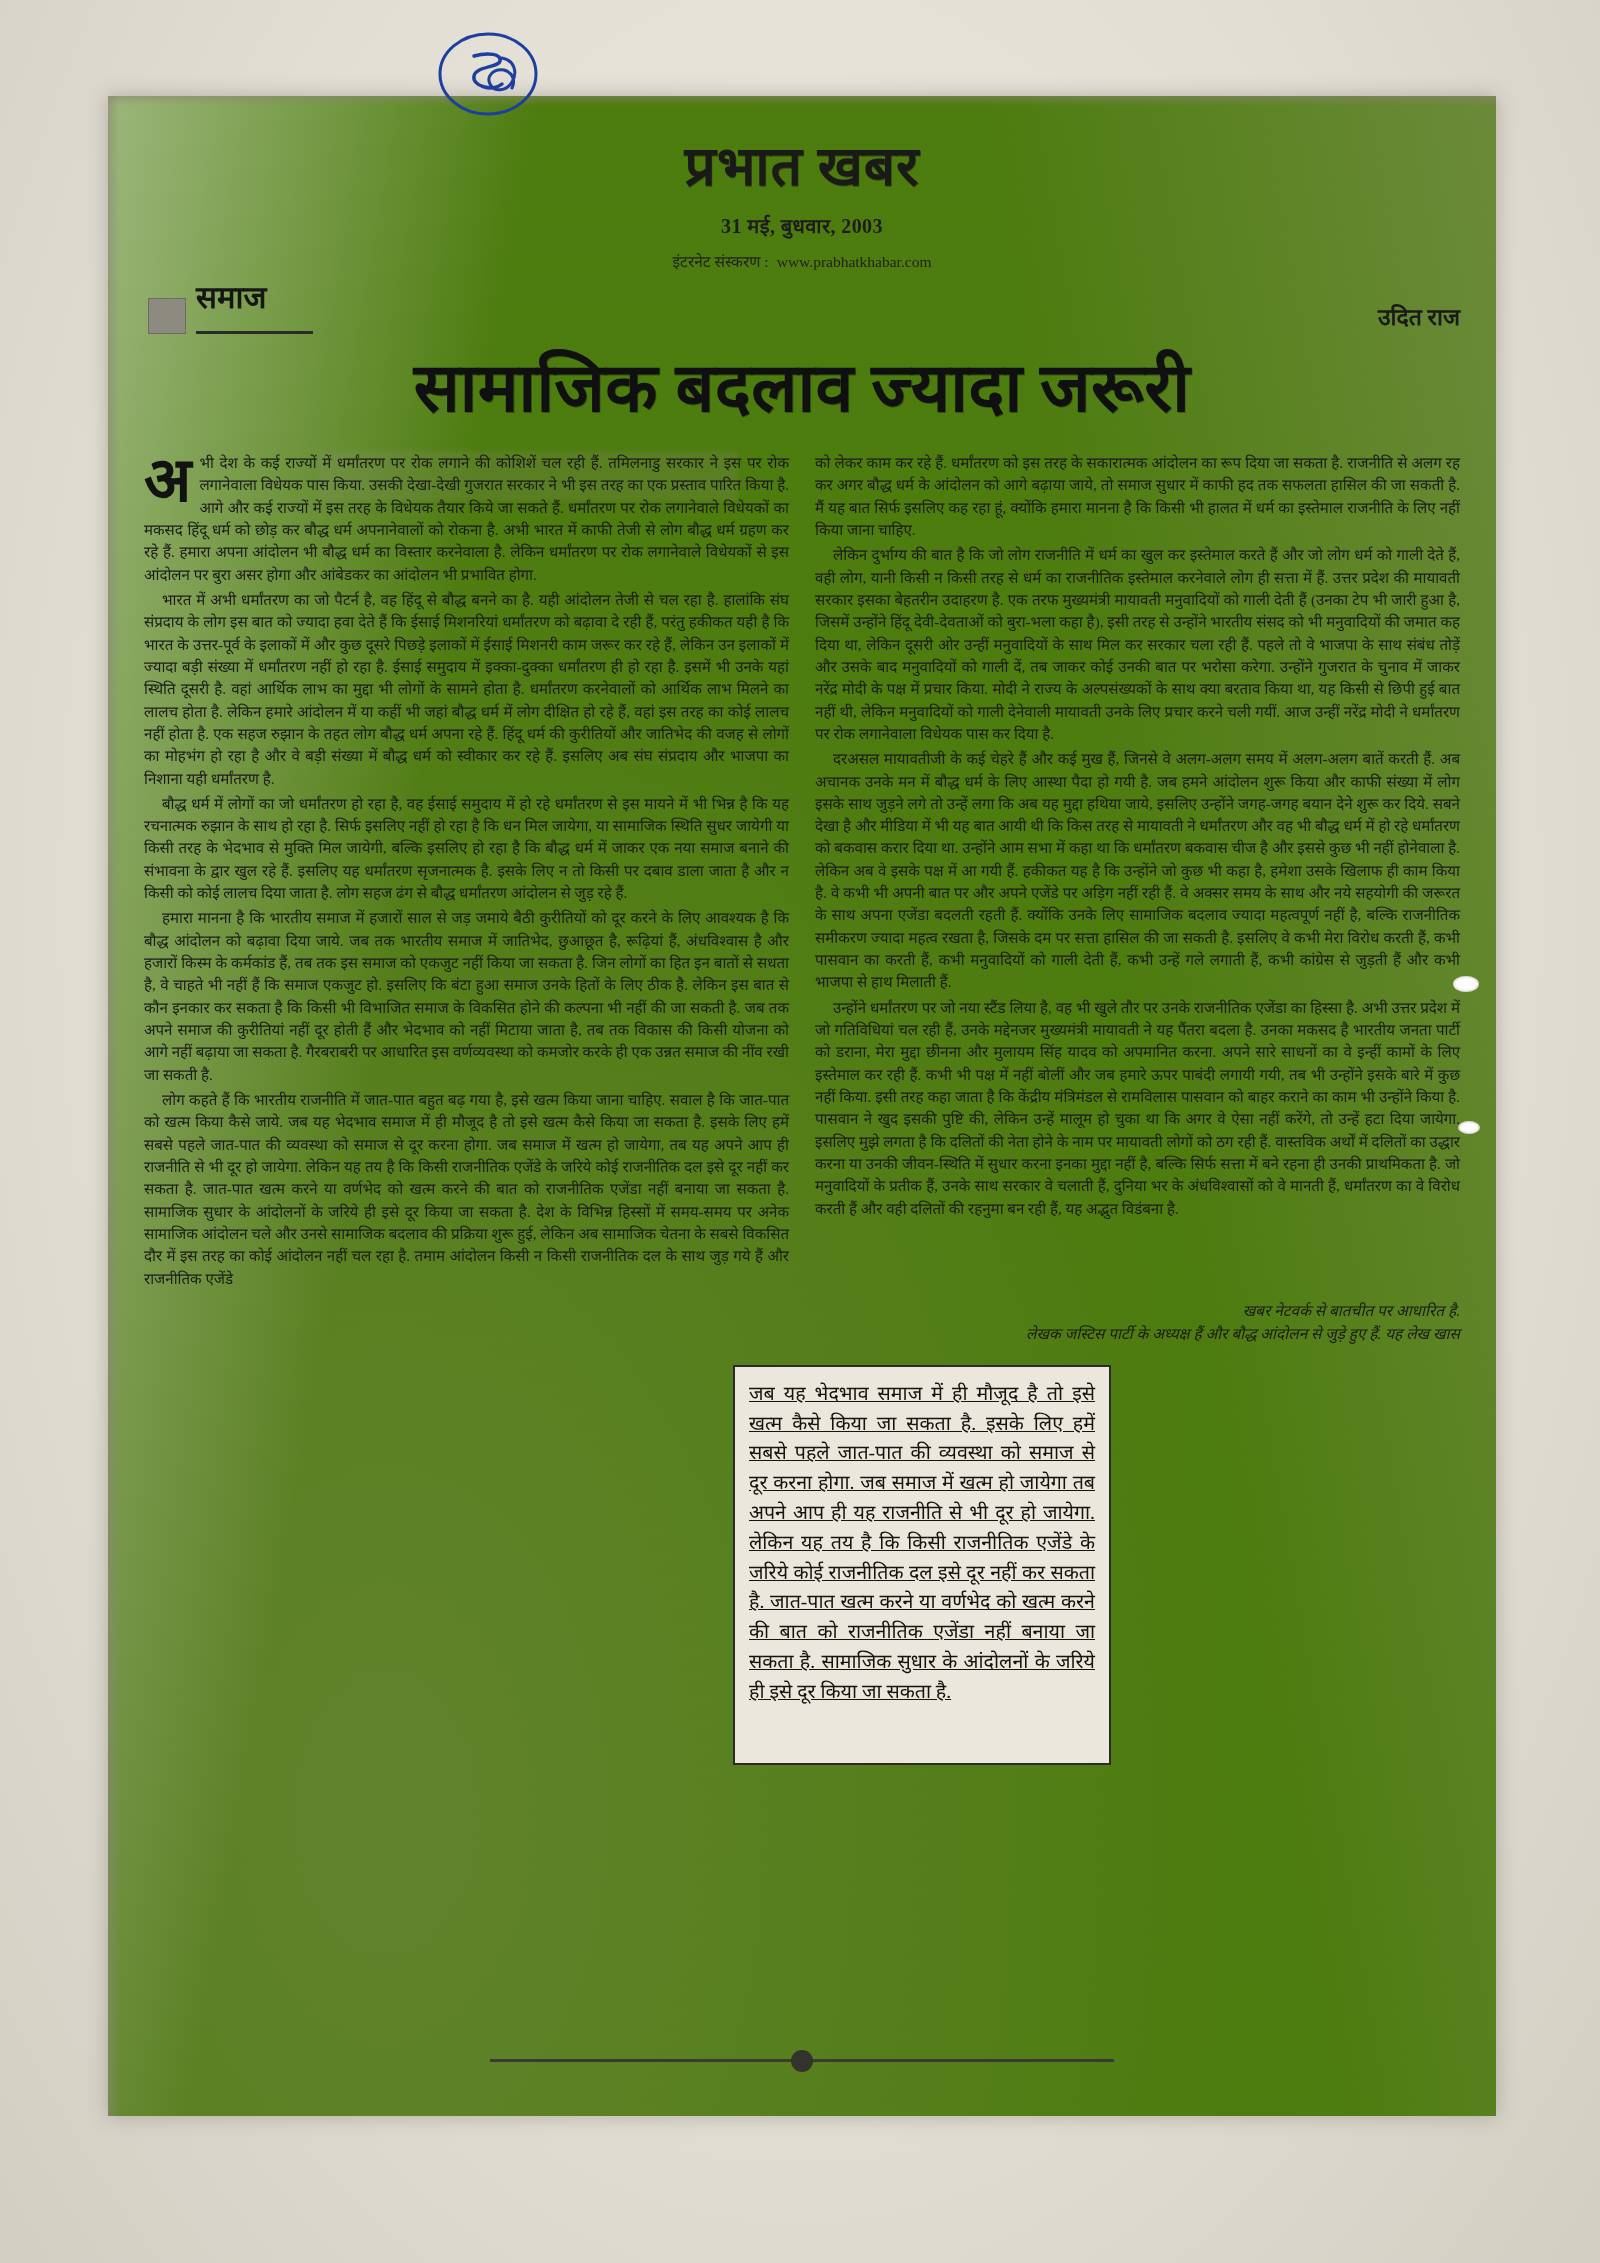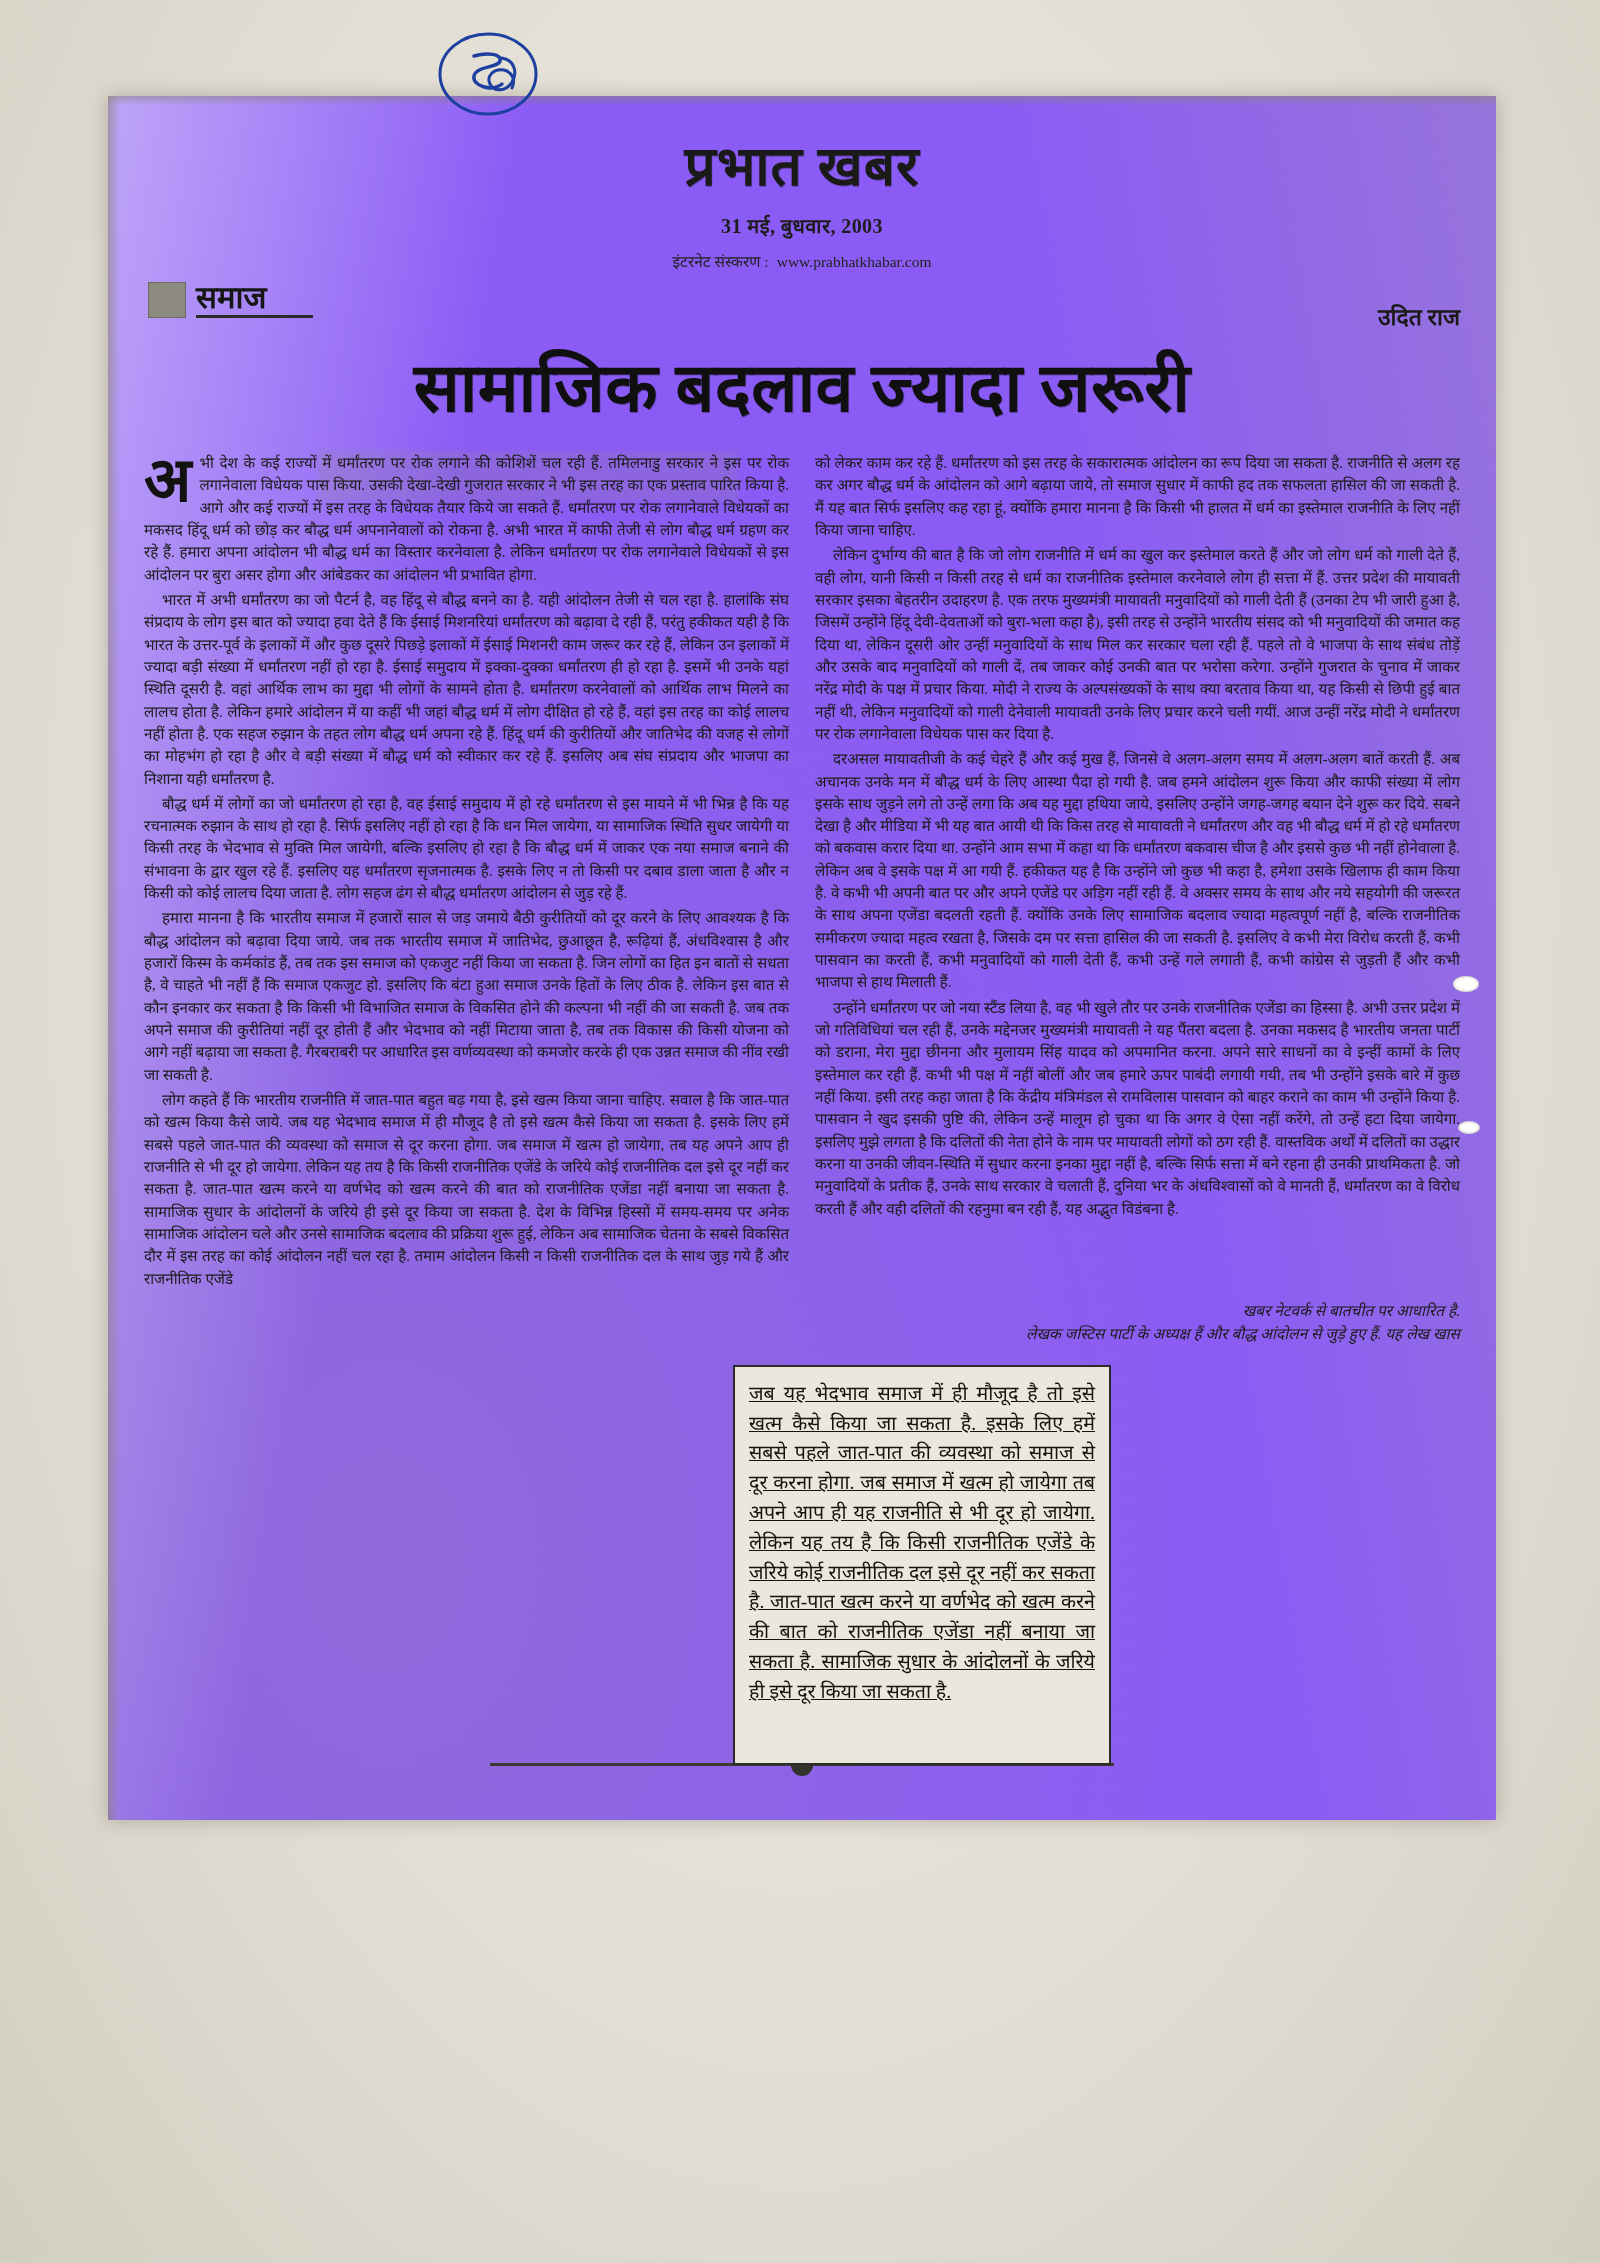--- a/index.html
+++ b/index.html
@@ -23,22 +23,22 @@
     inset: 0;
     background:
       radial-gradient(ellipse at 50% 40%, #efece4 0%, #e2ded3 60%, #d3cec2 100%);
   }
   
   .clipping {
     position: absolute;
     left: 108px;
     top: 96px;
     width: 1388px;
-    height: 1724px;
-    background: #8b5cf6;
+    height: 2020px;
+    background: #4d7c0f;
     box-shadow: 0 0 18px rgba(90,85,75,0.35);
     filter: none;
   }
   .clipping::before {
     content: "";
     position: absolute;
     inset: 0;
     background:
       linear-gradient(100deg, rgba(255,255,255,0.45) 0%, rgba(255,255,255,0.0) 25%),
       linear-gradient(260deg, rgba(180,173,158,0.30) 0%, rgba(255,255,255,0.0) 30%),
@@ -110,21 +110,21 @@
     height: 34px;
     background: #8d8a80;
     margin-right: 10px;
     border: 1px solid #6e6b61;
   }
   .section-name {
     font-size: 31px;
     font-weight: 700;
     color: #161614;
     line-height: 1;
-    padding-bottom: 2px;
+    padding-bottom: 18px;
     border-bottom: 3px solid #2a2a26;
     padding-right: 46px;
   }
   .byline-top {
     position: absolute;
     right: 14px;
     top: 18px;
     font-size: 23px;
     font-weight: 700;
     color: #1a1a18;

